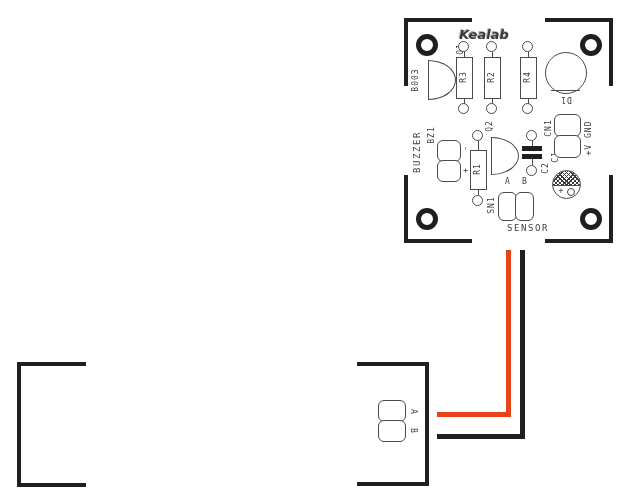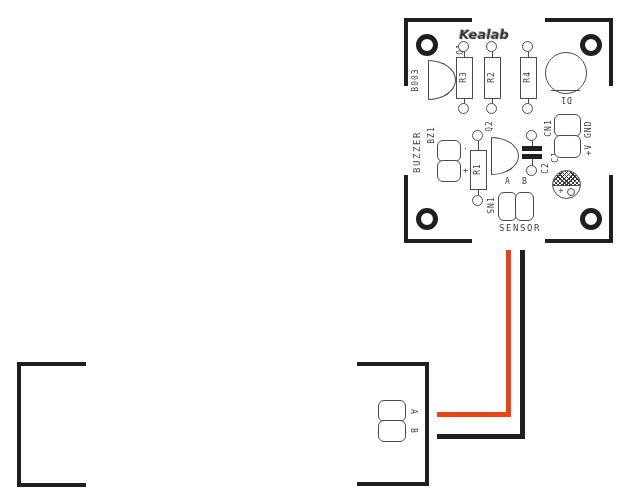--- a/index.html
+++ b/index.html
@@ -122,21 +122,21 @@
     <div class="lbl v" style="left:145px;top:110px;">CN1</div>
     <div class="pad-r" style="left:150px;top:96px;width:25px;height:21px;"></div>
     <div class="pad-r" style="left:150px;top:117px;width:25px;height:21px;"></div>
     <div class="lbl v" style="left:185px;top:120px;">+V GND</div>
 
     <div class="lbl v" style="left:88px;top:187px;">SN1</div>
     <div class="lbl" style="left:104px;top:164px;">A</div>
     <div class="lbl" style="left:121px;top:164px;">B</div>
     <div class="pad-r" style="left:94px;top:174px;width:17px;height:27px;"></div>
     <div class="pad-r" style="left:111px;top:174px;width:17px;height:27px;"></div>
-    <div class="lbl big" style="left:116px;top:210px;">SENSOR</div>
+    <div class="lbl big" style="left:124px;top:210px;">SENSOR</div>
   </div>
 
   <div class="bar" style="left: 506px; top: 250px; width: 5px; height: 167px; background: rgb(232, 67, 26);"></div>
   <div class="bar" style="left: 437px; top: 412px; width: 74px; height: 5px; background: rgb(232, 67, 26);"></div>
   <div class="bar" style="left: 520px; top: 250px; width: 5px; height: 189px; background: rgb(31, 31, 31);"></div>
   <div class="bar" style="left: 437px; top: 434px; width: 88px; height: 5px; background: rgb(31, 31, 31);"></div>
 
   <div class="bar" style="left:425px;top:362px;width:4px;height:124px;"></div>
   <div class="bar" style="left:357px;top:362px;width:72px;height:4px;"></div>
   <div class="bar" style="left:357px;top:482px;width:72px;height:4px;"></div>

